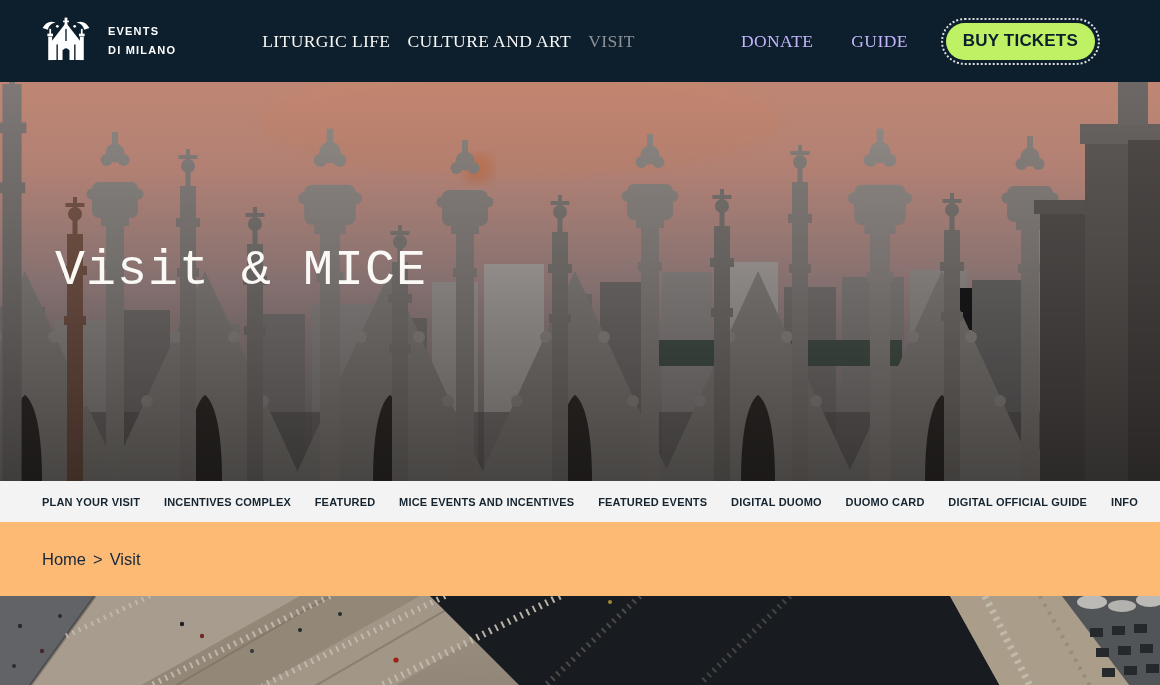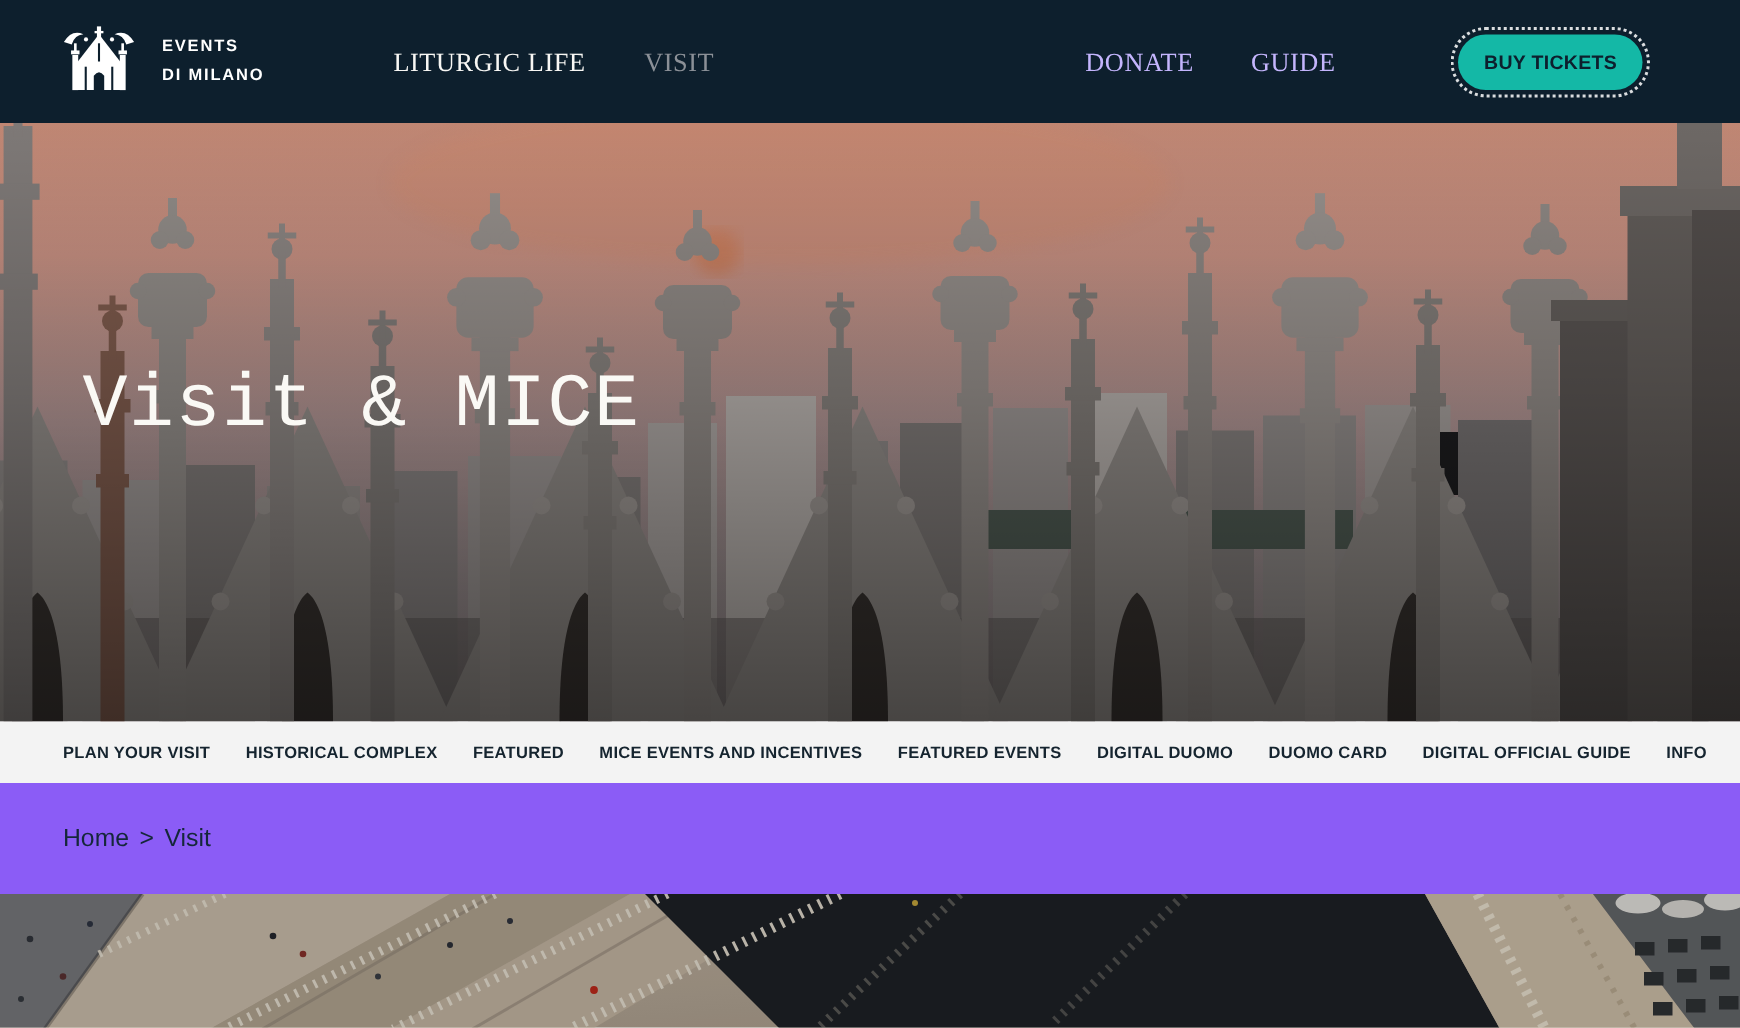--- a/index.html
+++ b/index.html
@@ -6,47 +6,47 @@
   html,body { width:1160px; height:685px; overflow:hidden; background:#fff;
               font-family:"Liberation Sans", sans-serif; }
 
   
   .topbar { height:82px; background:#0d1f2d; display:flex; align-items:center;
             padding:0 65px 0 40px; position:relative; }
   .brand { display:flex; align-items:center; gap:16px; }
   .brand-logo { width:52px; height:52px; flex:0 0 auto; }
   .brand-text { color:#fff; font-size:11px; font-weight:bold; letter-spacing:1.2px;
                 line-height:1.7; white-space:pre-line; }
-  .mainnav { display:flex; gap:39px; margin-left:86px; }
+  .mainnav { display:flex; gap:17px; margin-left:86px; }
   .mainnav a { font-family:"Liberation Serif", serif; font-size:17.5px; color:#f8f7f4;
                text-decoration:none; letter-spacing:0.4px; font-weight:500; }
   .mainnav a.active { color:#8b9097; }
   .actions { margin-left:auto; display:flex; align-items:center; gap:38px; }
   .actions a { font-family:"Liberation Serif", serif; font-size:17.5px; color:#c4b5fd;
                text-decoration:none; letter-spacing:0.4px; }
-  .buy-btn { background:#14b8a6; color:#0d1f2d; border:none; border-radius:19px;
-             height:37px; padding:0 17px; font-size:13px; font-weight:bold;
+  .buy-btn { background:#bef264; color:#0d1f2d; border:none; border-radius:19px;
+             height:37px; padding:0 17px; font-size:17px; font-weight:bold;
              letter-spacing:0.2px; font-family:"Liberation Sans", sans-serif;
-             outline:2px dotted rgba(255,255,255,0.85); outline-offset:3px; cursor:pointer;margin-left:44px; }
+             outline:2px dotted rgba(255,255,255,0.85); outline-offset:3px; cursor:pointer; }
 
   
   .hero { position:relative; height:399px; overflow:hidden; }
   .hero svg.bg { position:absolute; inset:0; width:100%; height:100%; display:block; }
   .hero-title { position:absolute; left:55px; top:160px; color:#faf9f5;
                 font-family:Liberation Mono, monospace; font-weight:500;
                 font-size:50px; letter-spacing:1px; }
 
   
   .subnav { height:41px; background:#f3f3f3; display:flex; align-items:center;
             justify-content:space-between; padding:0 22px 0 42px; }
   .subnav a { color:#15242f; text-decoration:none; font-size:11px; font-weight:bold;
               letter-spacing:0.2px; white-space:nowrap; }
 
   
-  .crumb-band { height:74px; background:#8b5cf6; display:flex; align-items:center;
+  .crumb-band { height:74px; background:#fdba74; display:flex; align-items:center;
                 padding:0 42px; }
   .crumb { font-size:16.5px; color:#15273a; }
   .crumb a { color:#15273a; text-decoration:none; }
   .crumb .sep { margin:0 7px; }
 
   
   .bottom-strip { height:90px; overflow:hidden; position:relative; }
   .bottom-strip svg { position:absolute; inset:0; width:100%; height:100%; display:block; }
 </style>
 </head>
@@ -75,20 +75,21 @@
         <rect x="19" y="34" width="1.6" height="18"></rect>
         <rect x="39.4" y="34" width="1.6" height="18"></rect>
         <rect x="29.2" y="16" width="1.6" height="14"></rect>
       </g>
     </svg>
     <div class="brand-text"><span>EVENTS</span><br><span>DI MILANO</span></div>
   </div>
 
   <nav class="mainnav">
     <a href="#">LITURGIC LIFE</a>
+    <a href="#">CULTURE AND ART</a>
     <a href="#" class="active">VISIT</a>
   </nav>
 
   <div class="actions">
     <a href="#">DONATE</a>
     <a href="#">GUIDE</a>
     <button class="buy-btn">BUY TICKETS</button>
   </div>
 </header>
 
@@ -206,21 +207,21 @@
       <rect x="1118" y="0" width="30" height="44" fill="#6d6865"></rect>
     </g>
 
     <rect x="0" y="0" width="1160" height="399" fill="url(#shade)"></rect>
   </svg>
   <h1 class="hero-title">Visit &amp; MICE</h1>
 </section>
 
 <nav class="subnav">
   <a href="#">PLAN YOUR VISIT</a>
-  <a href="#">HISTORICAL COMPLEX</a>
+  <a href="#">INCENTIVES COMPLEX</a>
   <a href="#">FEATURED</a>
   <a href="#">MICE EVENTS AND INCENTIVES</a>
   <a href="#">FEATURED EVENTS</a>
   <a href="#">DIGITAL DUOMO</a>
   <a href="#">DUOMO CARD</a>
   <a href="#">DIGITAL OFFICIAL GUIDE</a>
   <a href="#">INFO</a>
 </nav>
 
 <div class="crumb-band">

